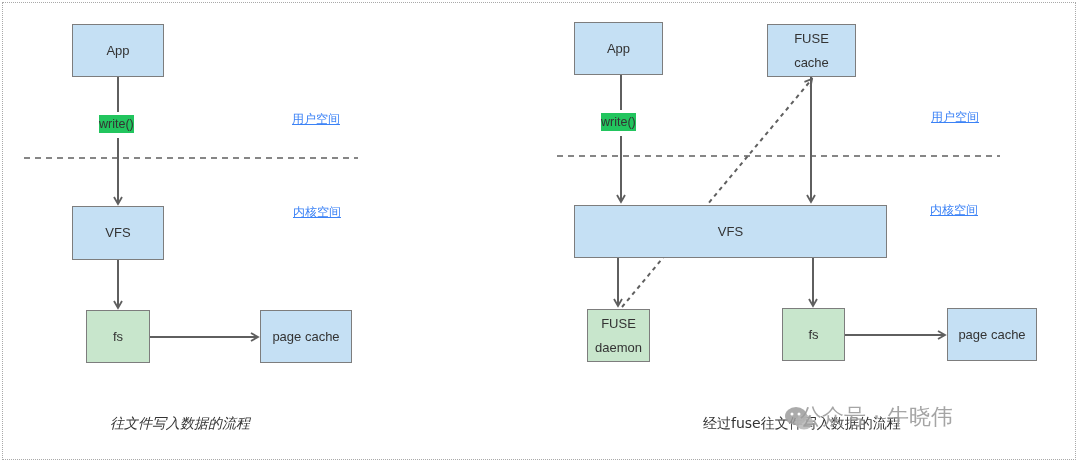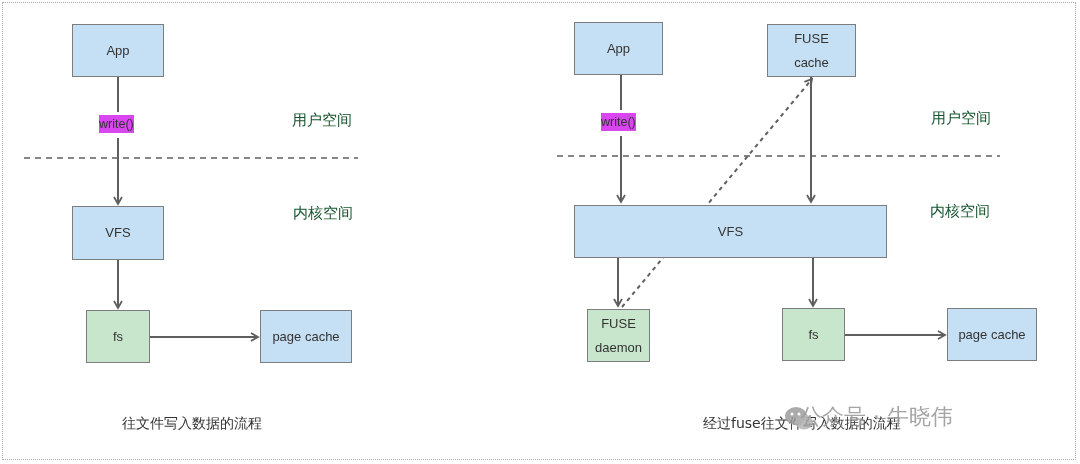--- a/index.html
+++ b/index.html
@@ -5,25 +5,25 @@
   html, body { margin: 0; padding: 0; background: #ffffff; }
   body { width: 1080px; height: 464px; position: relative; overflow: hidden;
          font-family: "Liberation Sans", "DejaVu Sans", sans-serif; }
   .frame { position: absolute; left: 2px; top: 2px; width: 1074px; height: 458px;
            border: 1px dotted #a9a9a9; box-sizing: border-box; }
   .node { position: absolute; box-sizing: border-box; border: 1.5px solid #7d7d7d;
           display: flex; flex-direction: column; align-items: center; justify-content: center;
           font-size: 13px; color: #333333; line-height: 24px; text-align: center; }
   .blue { background: #c5e0f4; }
   .green { background: #c8e6cc; }
-  .label { position: absolute; font-size: 15px; color: #14532d; white-space: nowrap;
-           font-family: "DejaVu Sans", sans-serif; }
+  .label { position: absolute; font-size: 12px; color: #3b82f6; white-space: nowrap;
+           font-family: "DejaVu Sans", sans-serif; text-decoration: underline; }
   .caption { position: absolute; font-size: 14px; color: #333333; white-space: nowrap;
              font-family: "DejaVu Sans", sans-serif; }
-  .wlabel { position: absolute; font-size: 12.5px; color: #333333; background: #d946ef;
+  .wlabel { position: absolute; font-size: 12.5px; color: #333333; background: #22c55e;
             padding: 2px 0; white-space: nowrap; }
   svg.lines { position: absolute; left: 0; top: 0; }
   .watermark { position: absolute; left: 800px; top: 402px; font-size: 22px; color: #9c9c9c;
                white-space: nowrap; font-family: "DejaVu Sans", sans-serif; opacity: 0.9; }
   .wm-icon { position: absolute; left: 784px; top: 405px; width: 30px; height: 26px; }
 </style>
 </head>
 <body>
 
 <div class="frame"></div>
@@ -59,21 +59,21 @@
 <div class="label" style="left:293px;top:204px;">内核空间</div>
 <div class="node blue" style="left:72px;top:206px;width:92px;height:54px;">
   <span>VFS</span>
 </div>
 <div class="node green" style="left:86px;top:310px;width:64px;height:53px;">
   <span>fs</span>
 </div>
 <div class="node blue" style="left:260px;top:310px;width:92px;height:53px;">
   <span>page cache</span>
 </div>
-<div class="caption" style="left:122px;top:415px;">往文件写入数据的流程</div>
+<div class="caption" style="left:110px;top:415px;font-style:italic;">往文件写入数据的流程</div>
 
 <div class="node blue" style="left:574px;top:22px;width:89px;height:53px;">
   <span>App</span>
 </div>
 <div class="node blue" style="left:767px;top:24px;width:89px;height:53px;">
   <span>FUSE</span>
   <span>cache</span>
 </div>
 <div class="wlabel" style="left:601px;top:113px;">write()</div>
 <div class="label" style="left:931px;top:109px;">用户空间</div>

